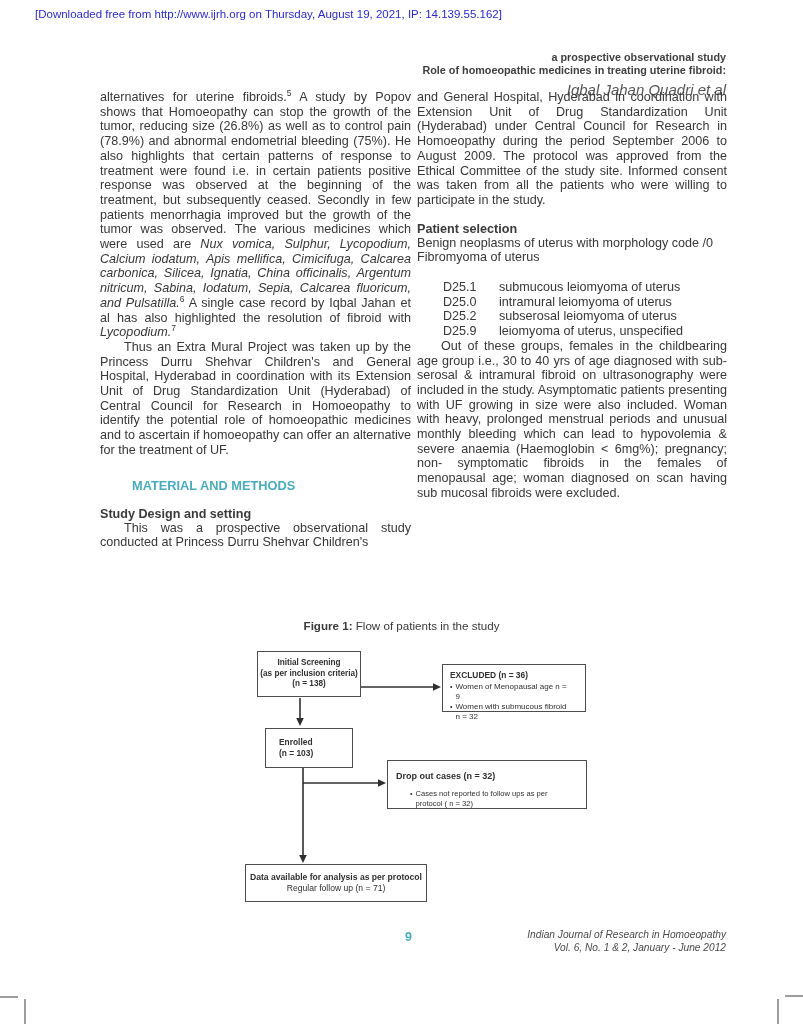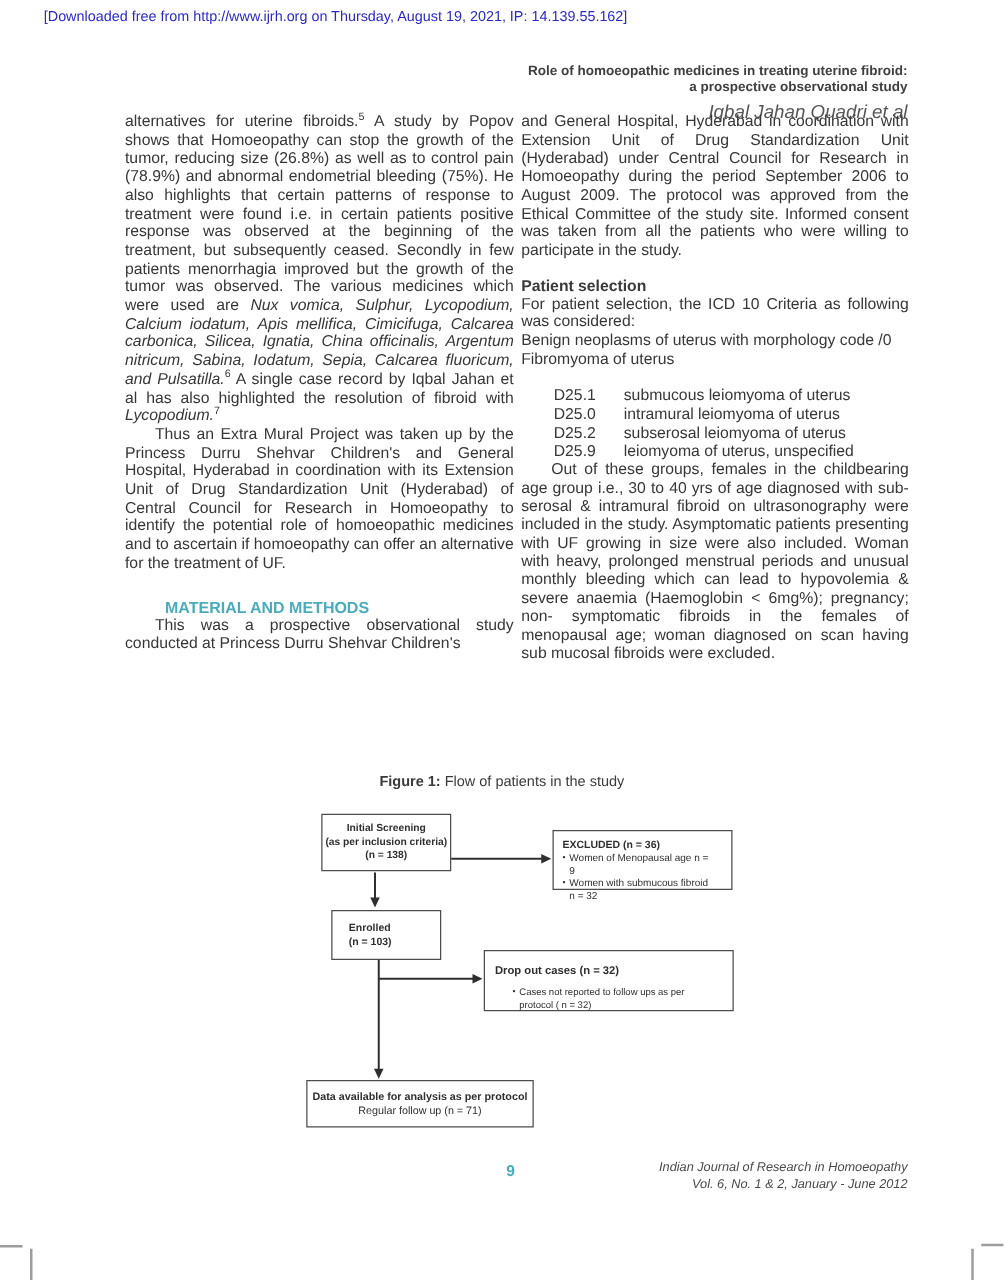--- a/index.html
+++ b/index.html
@@ -53,36 +53,36 @@
   .crop-br-v{left:777px;top:999px;width:2px;height:25px;}
 </style>
 </head>
 <body>
 
 <div class="page">
 
   <div class="watermark">[Downloaded free from http://www.ijrh.org on Thursday, August 19, 2021, IP: 14.139.55.162]</div>
 
   <div class="running-head">
+    <div class="rh-title">a prospective observational study</div>
     <div class="rh-title">Role of homoeopathic medicines in treating uterine fibroid:</div>
-    <div class="rh-title">a prospective observational study</div>
     <div class="rh-authors">Iqbal Jahan Quadri et al</div>
   </div>
 
   <div class="col col-left">
     <p><span>alternatives for uterine fibroids.</span><sup>5</sup><span> A study by Popov shows that Homoeopathy can stop the growth of the tumor, reducing size (26.8%) as well as to control pain (78.9%) and abnormal endometrial bleeding (75%). He also highlights that certain patterns of response to treatment were found i.e. in certain patients positive response was observed at the beginning of the treatment, but subsequently ceased. Secondly in few patients menorrhagia improved but the growth of the tumor was observed. The various medicines which were used are </span><span class="ital">Nux vomica, Sulphur, Lycopodium, Calcium iodatum, Apis mellifica, Cimicifuga, Calcarea carbonica, Silicea, Ignatia, China officinalis, Argentum nitricum, Sabina, Iodatum, Sepia, Calcarea fluoricum, and Pulsatilla.</span><sup>6</sup><span> A single case record by Iqbal Jahan et al has also highlighted the resolution of fibroid with </span><span class="ital">Lycopodium.</span><sup>7</sup></p>
     <p class="indent mt12">Thus an Extra Mural Project was taken up by the Princess Durru Shehvar Children's and General Hospital, Hyderabad in coordination with its Extension Unit of Drug Standardization Unit (Hyderabad) of Central Council for Research in Homoeopathy to identify the potential role of homoeopathic medicines and to ascertain if homoeopathy can offer an alternative for the treatment of UF.</p>
     <div class="section-heading">MATERIAL AND METHODS</div>
+    <div class="sub-heading">Study Design and setting</div>
     <p class="indent mt14">This was a prospective observational study conducted at Princess Durru Shehvar Children's</p>
   </div>
 
   <div class="col col-right">
     <p>and General Hospital, Hyderabad in coordination with Extension Unit of Drug Standardization Unit (Hyderabad) under Central Council for Research in Homoeopathy during the period September 2006 to August 2009. The protocol was approved from the Ethical Committee of the study site. Informed consent was taken from all the patients who were willing to participate in the study.</p>
     <div class="sub-heading mt12">Patient selection</div>
-    <p class="mt10">For patient selection, the ICD 10 Criteria as following was considered:</p>
     <p class="mt9">Benign neoplasms of uterus with morphology code /0</p>
     <p class="mt10">Fibromyoma of uterus</p>
     <div class="icd-table">
       <div class="icd-row">
         <span class="icd-code">D25.1</span>
         <span class="icd-label">submucous leiomyoma of uterus</span>
       </div>
       <div class="icd-row">
         <span class="icd-code">D25.0</span>
         <span class="icd-label">intramural  leiomyoma of uterus</span>

